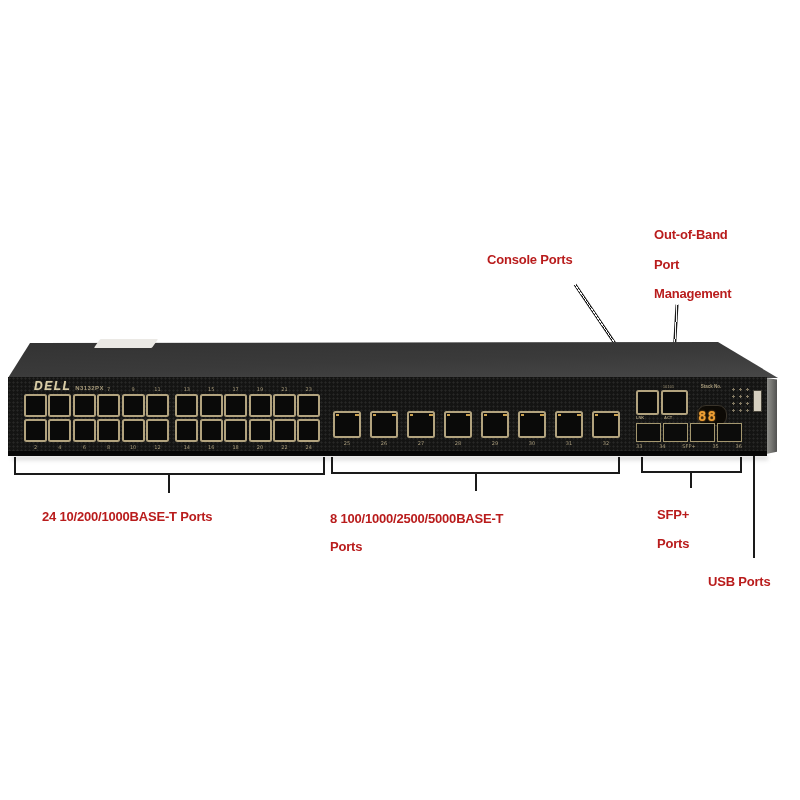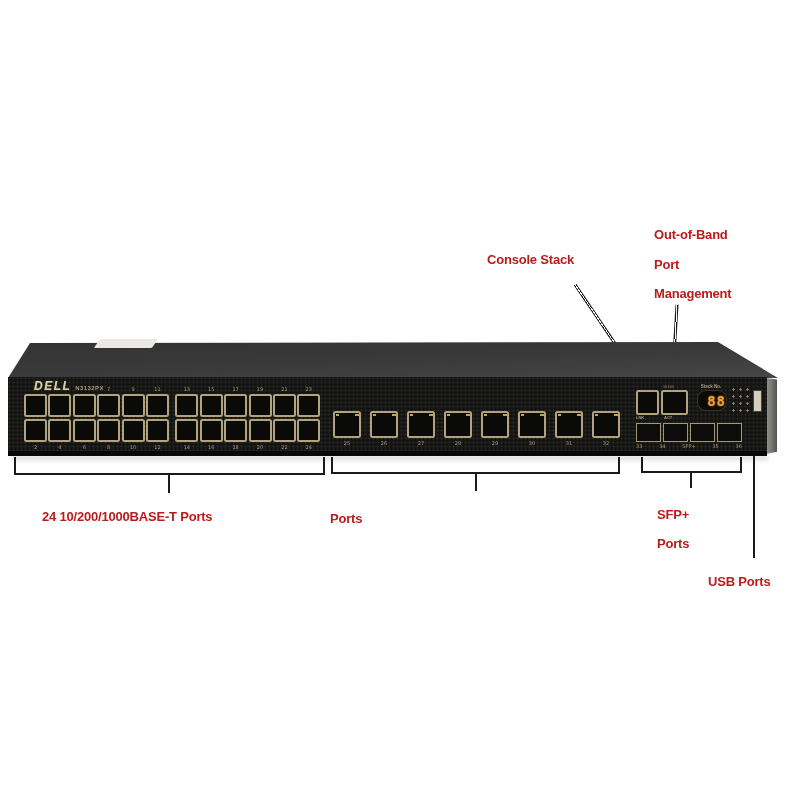--- a/index.html
+++ b/index.html
@@ -58,42 +58,42 @@
   .j8::before,.j8::after{content:"";position:absolute;top:0.5px;width:3.5px;height:2.5px;background:#c9a050;}
   .j8::before{left:0.5px;} .j8::after{right:0.5px;}
   .mnum{margin-top:2px;}
 
   .console-jack{position:absolute;left:628px;top:13px;width:23px;height:25px;}
   .oob-jack{position:absolute;left:653px;top:13px;width:27px;height:25px;}
   .tiny-mark{position:absolute;font-size:3.5px;color:#a89b7b;letter-spacing:.3px;}
 
   .stack-label{position:absolute;left:687px;top:7px;width:32px;text-align:center;
       font-size:4.5px;color:#a89b7b;font-weight:bold;}
-  .stack-display{position:absolute;left:689px;top:13px;width:28px;height:19px;background:#0d0a05;
-      border:1px solid #3a342a;border-radius:9px;display:flex;align-items:center;justify-content:flex-end;}
+  .stack-display{position:absolute;left:689px;top:28px;width:28px;height:19px;background:#0d0a05;
+      border:1px solid #3a342a;border-radius:9px;display:flex;align-items:center;justify-content:flex-start;}
   .stack-digits{font-family:"DejaVu Sans Mono",monospace;font-size:14px;font-weight:bold;
       color:#ef9f33;letter-spacing:1px;text-shadow:0 0 2px rgba(239,159,51,.8);line-height:1;}
 
   .led-panel{position:absolute;left:723px;top:10px;width:21px;height:27px;
       background-image:radial-gradient(circle at 2.5px 2.5px,#847a63 1.1px,rgba(0,0,0,0) 1.4px);
       background-size:7px 7px;}
   .usb-slot{position:absolute;left:745px;top:13px;width:7px;height:20px;background:#d6cfbf;
       border:1px solid #4a463c;border-radius:1px;}
 
   .sfp-toplabel{position:absolute;top:38px;font-size:4px;font-weight:bold;color:#a89b7b;}
   .sfp-row{position:absolute;left:628px;top:46px;display:flex;gap:2px;}
   .cage{box-sizing:border-box;width:25px;height:19px;background:#0c0c0b;border:1.5px solid #a4976f;}
   .sfp-labels{position:absolute;left:628px;top:66px;width:106px;display:flex;justify-content:space-between;}
 </style>
 </head>
 <body>
 
 <div id="canvas">
 
-  <div class="ann" style="left:487px;top:238px;">Console Stack</div>
+  <div class="ann" style="left:487px;top:238px;">Console Ports</div>
   <div class="ann" style="left:654px;top:212px;line-height:29.5px;">
     <div>Out-of-Band</div>
     <div>Port</div>
     <div>Management</div>
   </div>
 
   <div class="leader" style="left:575px;top:283px;width:130px;transform:rotate(55.9deg);"></div>
   <div class="leader" style="left:677px;top:303px;width:89px;transform:rotate(93.3deg);"></div>
   <div class="leader-v" style="left:752px;top:407px;height:48px;"></div>
   <div class="bk" style="left:753px;top:455px;width:2px;height:103px;"></div>
@@ -258,20 +258,21 @@
   <div class="bk" style="left:14px;top:473px;width:311px;height:2px;"></div>
   <div class="bk" style="left:323px;top:457px;width:2px;height:18px;"></div>
   <div class="bk" style="left:168px;top:475px;width:2px;height:18px;"></div>
   <div class="ann" style="left:42px;top:495px;">24 10/200/1000BASE-T Ports</div>
 
   <div class="bk" style="left:331px;top:457px;width:2px;height:17px;"></div>
   <div class="bk" style="left:331px;top:472px;width:289px;height:2px;"></div>
   <div class="bk" style="left:618px;top:457px;width:2px;height:17px;"></div>
   <div class="bk" style="left:475px;top:474px;width:2px;height:17px;"></div>
   <div class="ann" style="left:330px;top:497px;">
+    <div>8 100/1000/2500/5000BASE-T</div>
     <div>Ports</div>
   </div>
 
   <div class="bk" style="left:641px;top:457px;width:2px;height:16px;"></div>
   <div class="bk" style="left:641px;top:471px;width:101px;height:2px;"></div>
   <div class="bk" style="left:740px;top:457px;width:2px;height:16px;"></div>
   <div class="bk" style="left:690px;top:473px;width:2px;height:15px;"></div>
   <div class="ann" style="left:657px;top:492px;line-height:29px;">
     <div>SFP+</div>
     <div>Ports</div>

